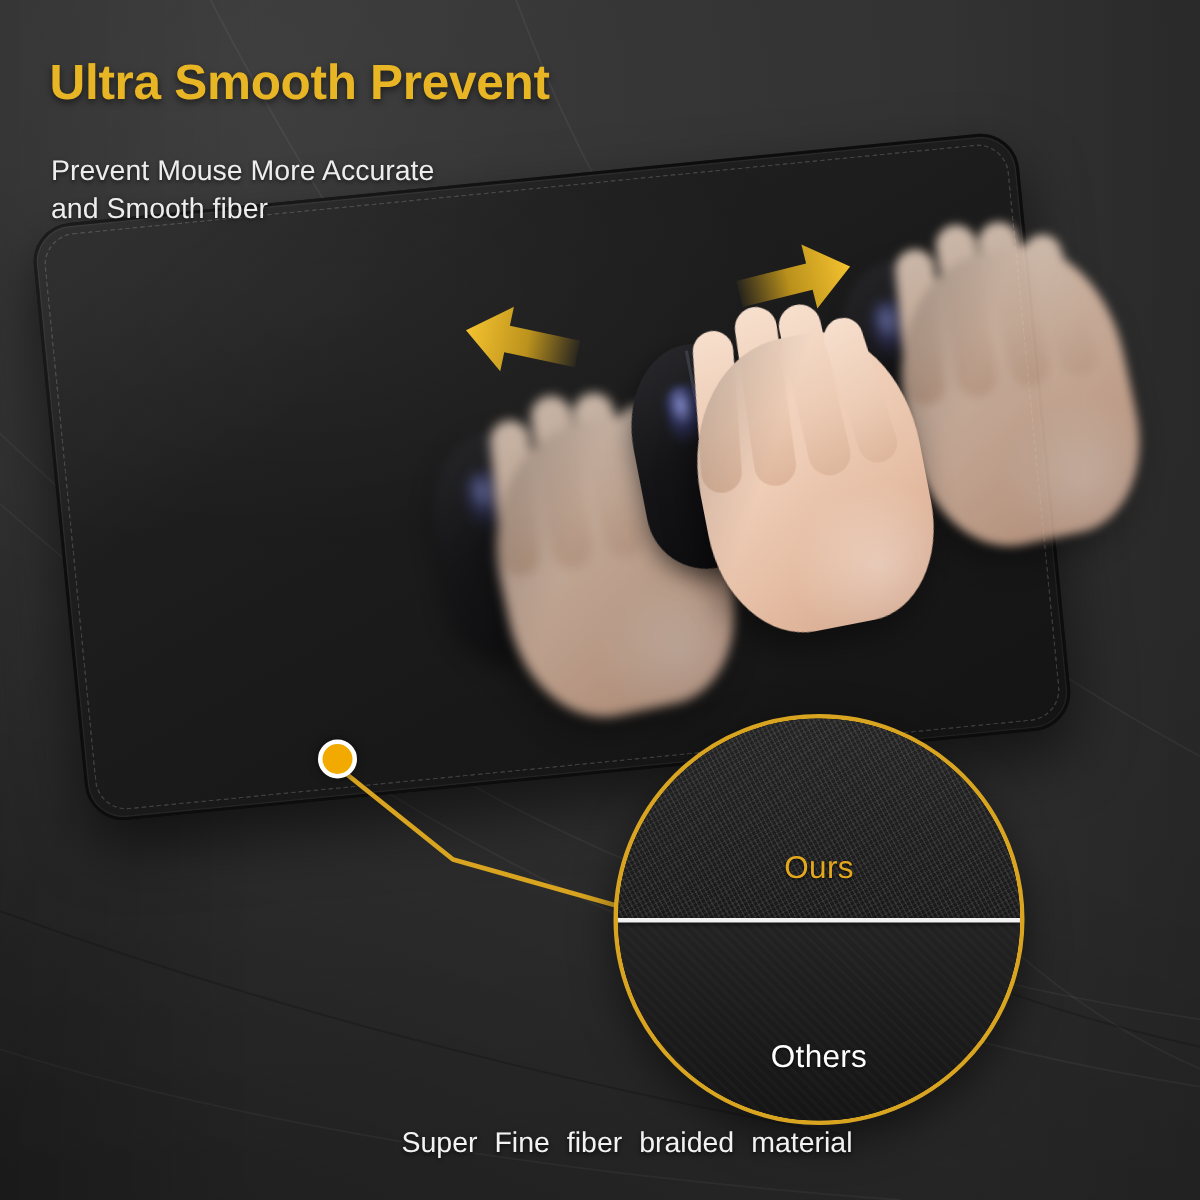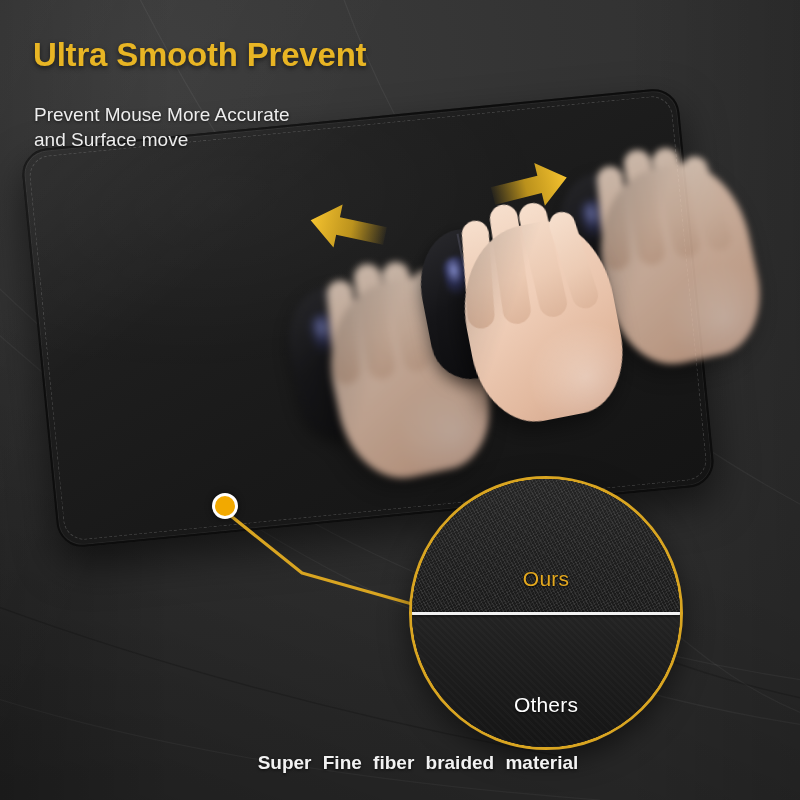--- a/index.html
+++ b/index.html
@@ -259,21 +259,20 @@
   .caption {
     position: absolute;
     left: 0;
     top: 752px;
     width: 800px;
     text-align: center;
     font-size: 19px;
     color: #f2f2f2;
     word-spacing: 6px;
     text-shadow: 0 1px 3px rgba(0,0,0,0.7);
-    font-weight: bold;
   }
   .caption-inner {
     display: inline-block;
     padding-left: 36px;
   }
 </style>
 </head>
 <body>
 
 <div id="stage">
@@ -379,20 +378,20 @@
     <div class="mag-top"></div>
     <div class="mag-bot"></div>
     <div class="mag-divider"></div>
     <div class="mag-label label-others">Others</div>
     <div class="mag-label label-ours">Ours</div>
   </div>
 
   <div class="heading">Ultra Smooth Prevent</div>
   <div class="subheading">
     <div>Prevent Mouse More Accurate</div>
-    <div>and Surface move</div>
+    <div>and Smooth fiber</div>
   </div>
 
   <div class="caption">
     <span class="caption-inner">Super Fine fiber braided material</span>
   </div>
 
 </div>
 
 </body></html>

